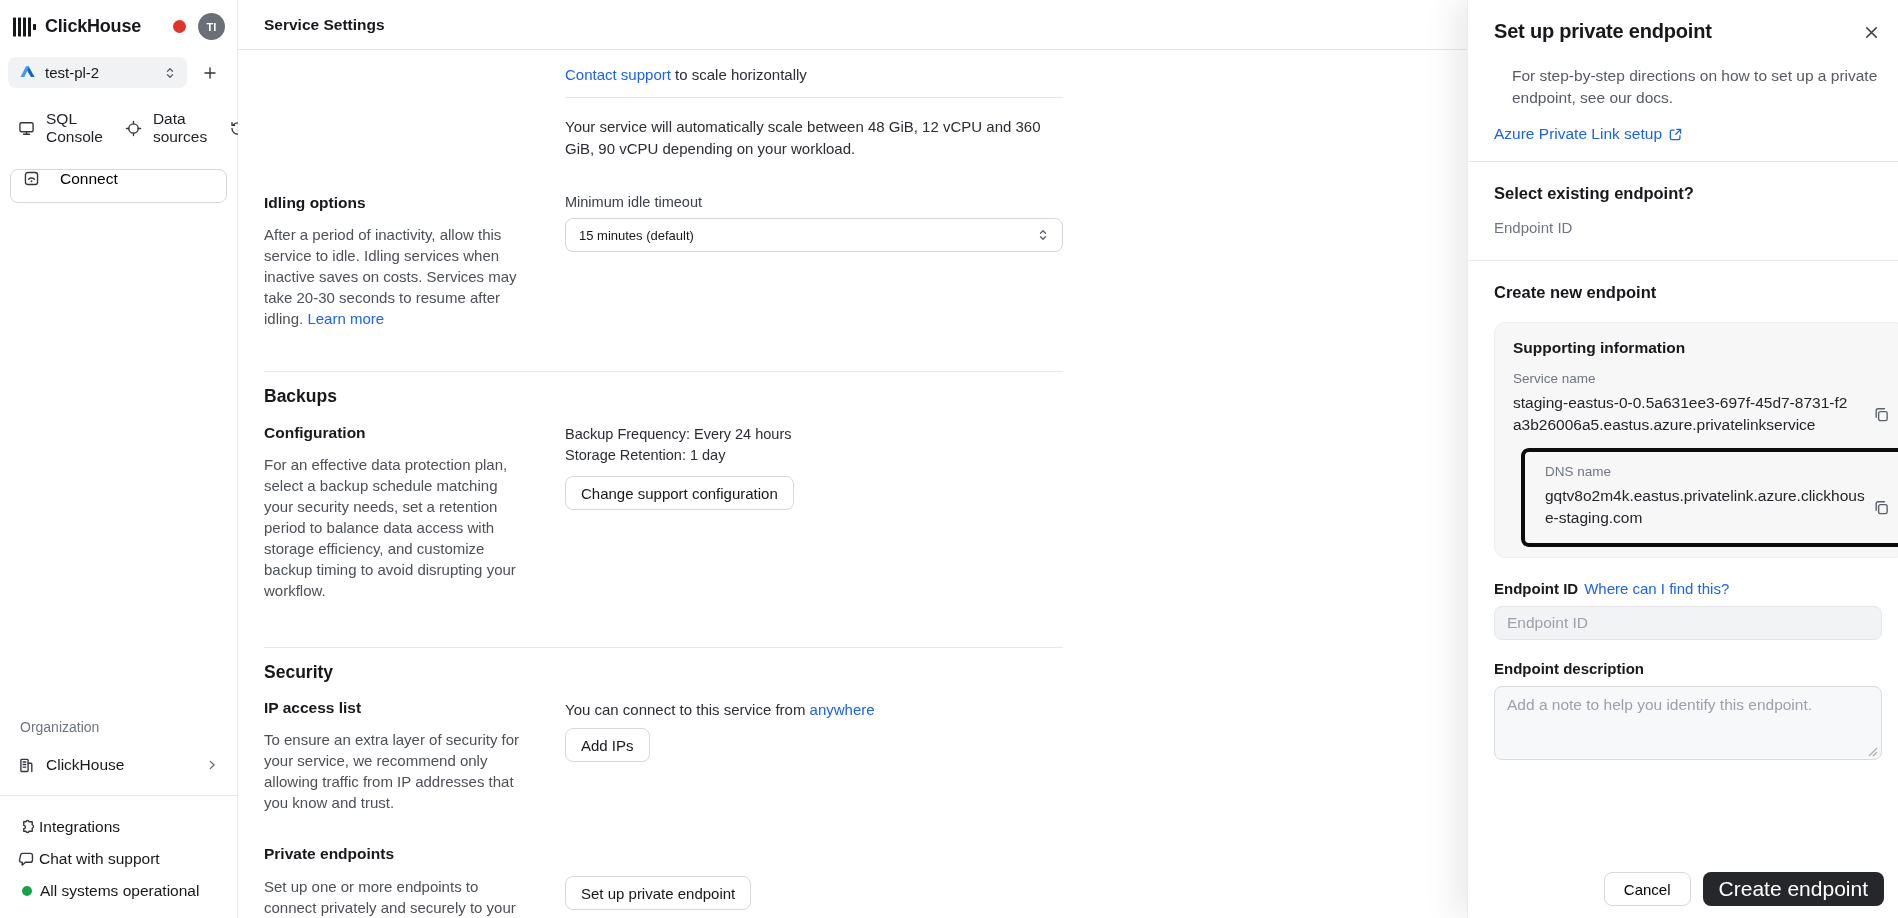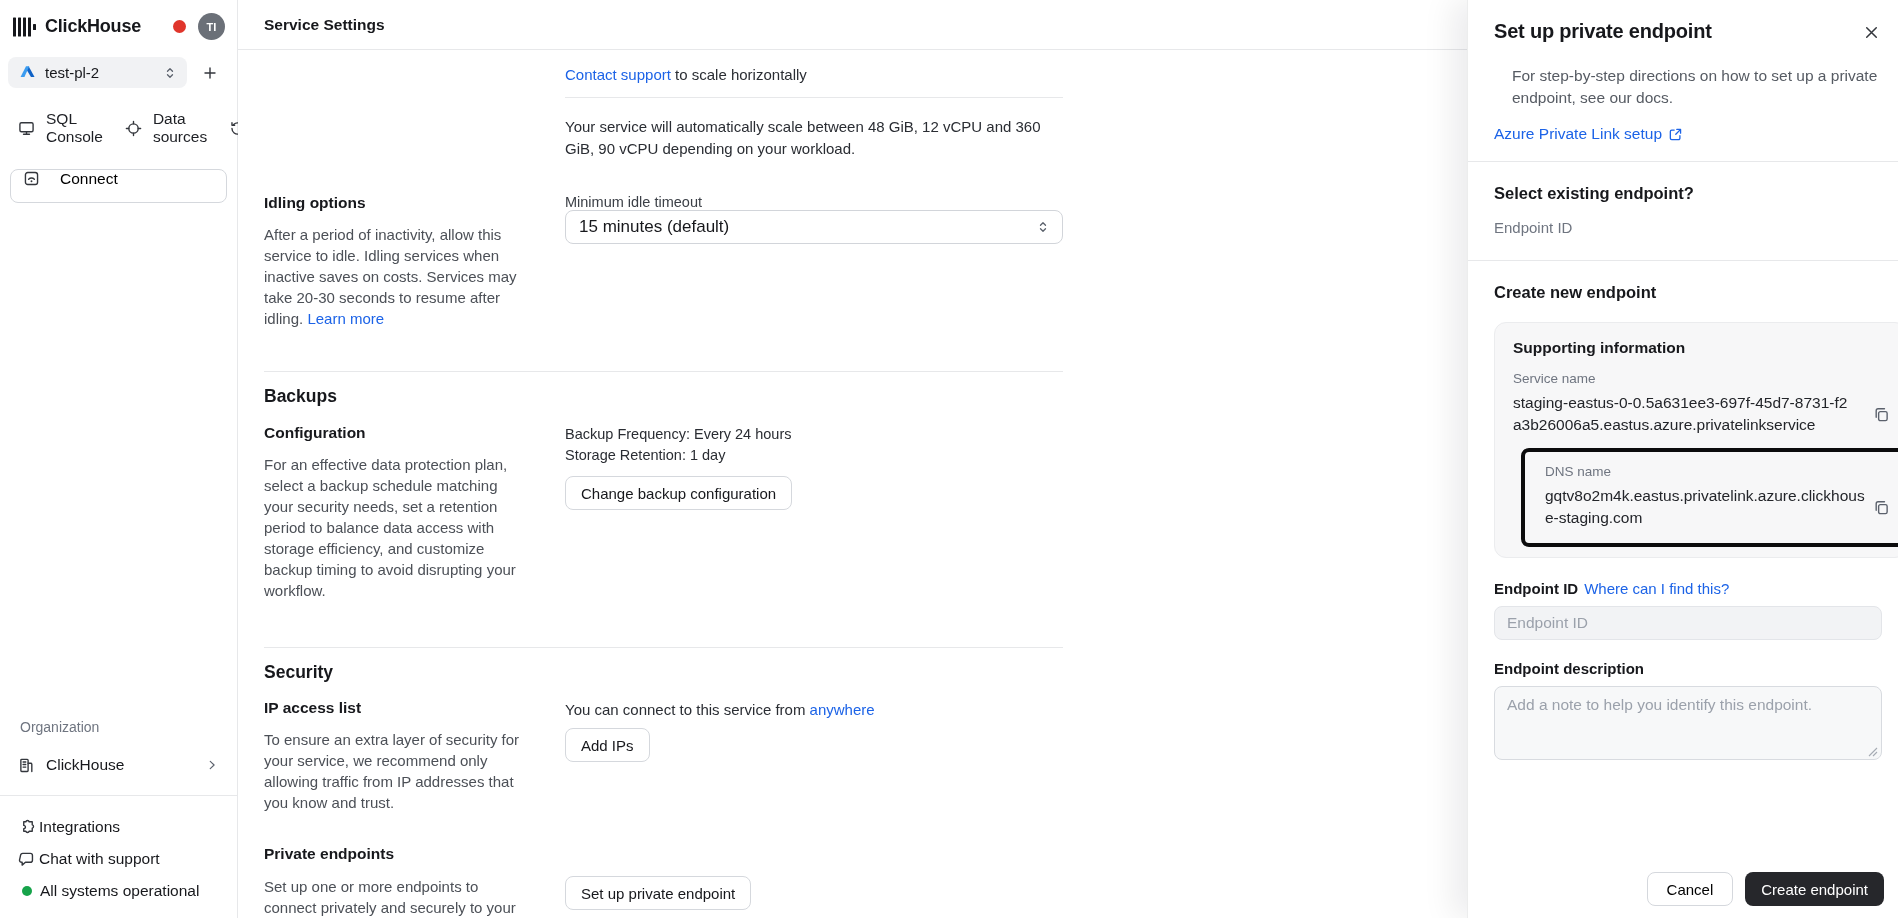--- a/index.html
+++ b/index.html
@@ -42,21 +42,21 @@
   .main-body { padding:8px 0 0 26px; }
   .grid-row { display:grid; grid-template-columns:262px 498px; column-gap:39px; }
   .col-l .sub-h { font-size:15.5px; font-weight:700; }
   .col-l p { margin-top:12px; color:#4c5057; line-height:21px; }
   .link { color:#1c63e7; cursor:pointer; text-decoration:none; }
   .divider { height:1px; background:#e7e8ea; width:799px; }
   .divider.right-only { width:498px; margin-left:301px; }
   .scale-link-row { margin-top:8px; margin-left:301px; font-size:15px; }
   .scale-para { margin-left:301px; width:480px; color:#2a2d33; line-height:22px; }
   .field-label { color:#3c4047; font-size:14.5px; }
-  .select-box { height:34px; border:1px solid #d2d5da; border-radius:8px; background:#fff; display:flex; align-items:center; padding:0 12px 0 13px; font-size:17px; cursor:pointer; }
+  .select-box { margin-top:8px; height:34px; border:1px solid #d2d5da; border-radius:8px; background:#fff; display:flex; align-items:center; padding:0 12px 0 13px; font-size:13px; cursor:pointer; }
   .select-box .chev { margin-left:auto; }
   .section-h { font-size:17.5px; font-weight:700; }
   .btn { display:inline-flex; align-items:center; justify-content:center; height:34px; padding:0 15px; border:1px solid #d5d8dd; border-radius:8px; background:#fff; font-size:15px; color:#17181c; cursor:pointer; white-space:nowrap; }
   .kv { color:#2a2d33; line-height:21px; font-size:14.5px; }
 
   
   .panel { width:431px; flex:0 0 431px; background:#fff; border-left:1px solid #eceded; box-shadow:-14px 0 30px rgba(18,19,23,0.08); display:flex; flex-direction:column; position:relative; z-index:3; overflow:hidden; }
   .panel-pad { padding-left:26px; padding-right:16px; }
   .panel-head { display:flex; align-items:flex-start; margin-top:20px; }
   .panel-title { font-size:20px; font-weight:700; letter-spacing:-0.2px; }
@@ -79,21 +79,21 @@
   .form-label-row { display:flex; gap:6px; margin-top:22px; font-size:15px; }
   .form-label-row .b { font-weight:700; }
   .text-input { margin-top:9px; width:100%; height:34px; background:#f2f3f5; border:1px solid #e3e5e9; border-radius:8px; padding:0 12px; font-size:15.5px; font-family:"Liberation Sans",sans-serif; color:#23252a; }
   .text-input::placeholder { color:#9ba1ab; }
   .ta-wrap { position:relative; margin-top:9px; }
   .text-area { width:100%; height:74px; background:#f7f8f9; border:1px solid #d8dbe0; border-radius:8px; padding:9px 12px; font-size:15.5px; font-family:"Liberation Sans",sans-serif; color:#23252a; resize:none; }
   .text-area::placeholder { color:#9ba1ab; }
   .ta-grip { position:absolute; right:4px; bottom:6px; pointer-events:none; }
   .panel-foot { margin-top:auto; display:flex; justify-content:flex-end; gap:12px; padding:0 14px 12px 0; }
   .btn-cancel { height:34px; padding:0 19px; border:1px solid #d5d8dd; border-radius:8px; background:#fff; font-size:15px; cursor:pointer; }
-  .btn-primary { height:34px; padding:0 16px; border:none; border-radius:8px; background:#26272b; color:#fff; font-size:15px; cursor:pointer; }
+  .btn-primary { height:34px; padding:0 16px; border:none; border-radius:8px; background:#26272b; color:#fff; font-size:21px; cursor:pointer; }
 </style>
 </head>
 <body>
 
 <aside class="sidebar">
   <div class="sb-head">
     <span>
       <svg width="25" height="22" viewBox="0 0 25 22">
         <g fill="#17181c">
           <rect x="1" y="1.5" width="3" height="19" rx="0.6"></rect>
@@ -284,21 +284,21 @@
     <div class="divider" style="margin-top:42px;"></div>
     <div class="section-h" style="margin-top:14px;">Backups</div>
     <div class="grid-row" style="margin-top:17px;">
       <div class="col-l">
         <div class="sub-h">Configuration</div>
         <p>For an effective data protection plan, select a backup schedule matching your security needs, set a retention period to balance data access with storage efficiency, and customize backup timing to avoid disrupting your workflow.</p>
       </div>
       <div class="col-r">
         <div class="kv">Backup Frequency: Every 24 hours</div>
         <div class="kv">Storage Retention: 1 day</div>
-        <button class="btn" style="margin-top:10px;">Change backup configuration</button>
+        <button class="btn" style="margin-top:10px;">Change support configuration</button>
       </div>
     </div>
 
     <div class="divider" style="margin-top:46px;"></div>
     <div class="section-h" style="margin-top:14px;">Security</div>
     <div class="grid-row" style="margin-top:16px;">
       <div class="col-l">
         <div class="sub-h">IP access list</div>
         <p>To ensure an extra layer of security for your service, we recommend only allowing traffic from IP addresses that you know and trust.</p>
       </div>

